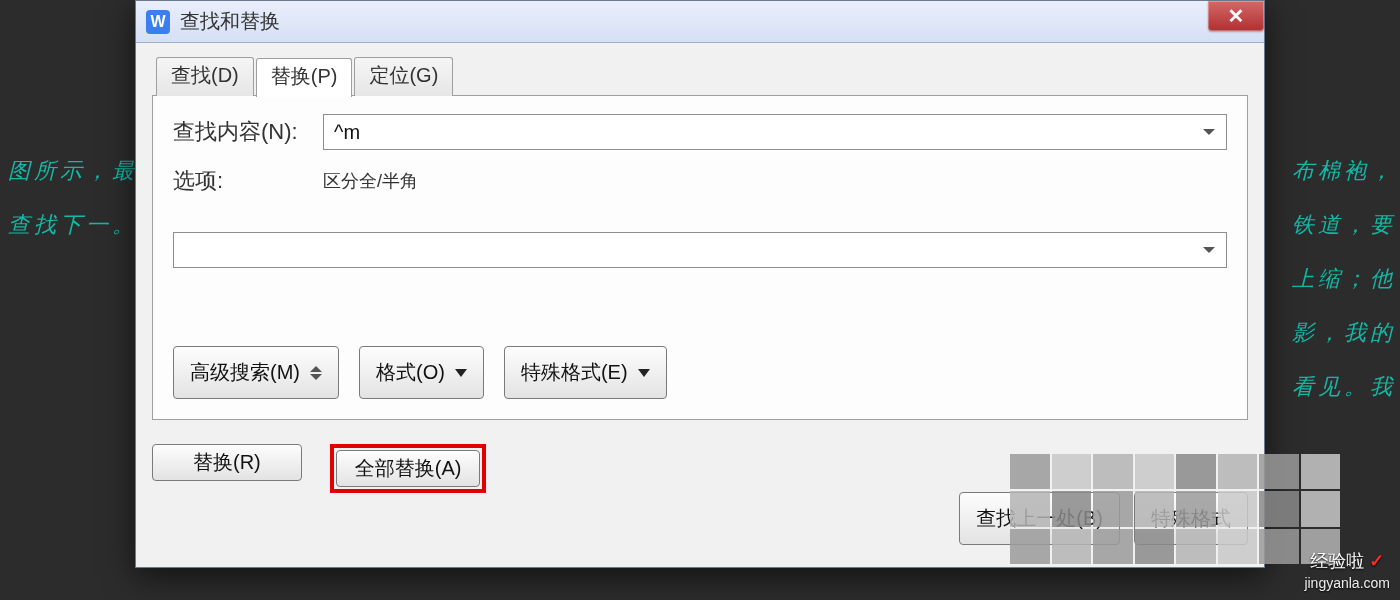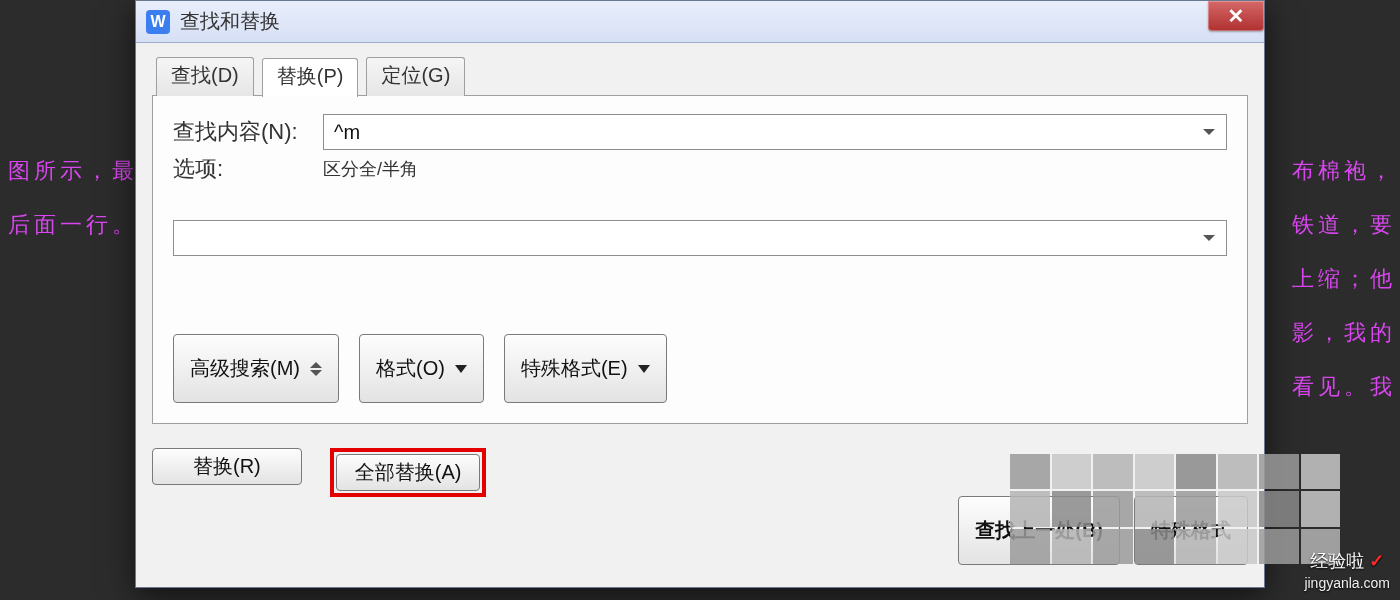--- a/index.html
+++ b/index.html
@@ -9,24 +9,25 @@
     font-family: "Microsoft YaHei", "SimSun", Arial, sans-serif;
     font-size: 20px;
     color: #ddd;
     position: relative;
     overflow: hidden;
   }
 
   
   .bg-text {
     position: absolute;
-    color: #d946ef;
+    color: #14b8a6;
     font-size: 22px;
     letter-spacing: 4px;
     white-space: nowrap;
+    font-style: italic;
   }
 
   
   .dialog {
     position: absolute;
     left: 135px; top: 0;
     width: 1130px;
     background: #f1f1f1;
     border: 1px solid #6b7990;
     box-shadow: 0 8px 30px rgba(0,0,0,.6);
@@ -66,21 +67,21 @@
     padding: 14px 16px 10px 16px;
     background: #f1f1f1;
   }
 
   
   .tab-frame {
     position: relative;
   }
   .tab-strip {
     display: flex;
-    gap: 8px;
+    gap: 2px;
     margin-left: 4px;
     position: relative;
     z-index: 2;
   }
   .tab {
     padding: 4px 14px 6px;
     background: linear-gradient(#f5f5f5,#e6e6e6);
     border: 1px solid #9f9f9f;
     border-bottom: none;
     border-top-left-radius: 3px;
@@ -101,21 +102,21 @@
     background: #fdfdfd;
     padding: 18px 20px 20px 20px;
     margin-top: -1px;
     position: relative;
     z-index: 1;
   }
 
   .row {
     display: flex;
     align-items: center;
-    margin-bottom: 4px;
+    margin-bottom: 16px;
   }
   .row .label {
     width: 150px;
     color: #333;
     font-size: 22px;
   }
   .combo {
     flex: 1;
     height: 36px;
     border: 1px solid #8e8e8e;
@@ -140,21 +141,21 @@
   .caret-up { border-bottom:6px solid #555; }
   .caret-down { border-top:6px solid #555; }
   .opts-value { color:#333; font-size:18px; }
 
   .btn-row {
     display: flex;
     gap: 20px;
     margin-top: 78px;
   }
   .btn {
-    padding: 20px 16px;
+    padding: 12px 16px;
     background: linear-gradient(#fdfdfd,#e3e3e3);
     border: 1px solid #7a7a7a;
     border-radius: 4px;
     color: #111;
     font-size: 20px;
     display: inline-flex;
     align-items: center;
     gap: 10px;
     cursor: pointer;
     box-shadow: inset 0 1px 0 #fff;
@@ -165,21 +166,20 @@
     display: flex;
     gap: 28px;
     padding: 14px 16px 22px 16px;
     align-items: flex-start;
     position: relative;
   }
   .footer .right {
     margin-left: auto;
     display: flex; gap: 14px;
     margin-top: 48px;
-    font-weight: bold;
   }
   .highlight {
     border: 4px solid #e30000;
     padding: 2px;
   }
 
   
   .arrow {
     position: absolute;
     pointer-events: none;
@@ -211,21 +211,21 @@
     line-height: 1.2;
     text-shadow: 0 1px 2px #000;
   }
   .brand .check { color:#ff2a2a; font-weight:bold; }
   .brand .url { font-size:14px; color:#eee; }
 </style>
 </head>
 <body>
 
 <div class="bg-text" style="left:8px; top:156px;">图所示，最</div>
-<div class="bg-text" style="left:8px; top:210px;">后面一行。</div>
+<div class="bg-text" style="left:8px; top:210px;">查找下一。</div>
 <div class="bg-text" style="right:4px; top:156px;">布棉袍，</div>
 <div class="bg-text" style="right:4px; top:210px;">铁道，要</div>
 <div class="bg-text" style="right:4px; top:264px;">上缩；他</div>
 <div class="bg-text" style="right:4px; top:318px;">影，我的</div>
 <div class="bg-text" style="right:4px; top:372px;">看见。我</div>
 
 <div class="dialog">
   <div class="titlebar">
     <div class="appicon">W</div>
     <div class="title">查找和替换</div>

